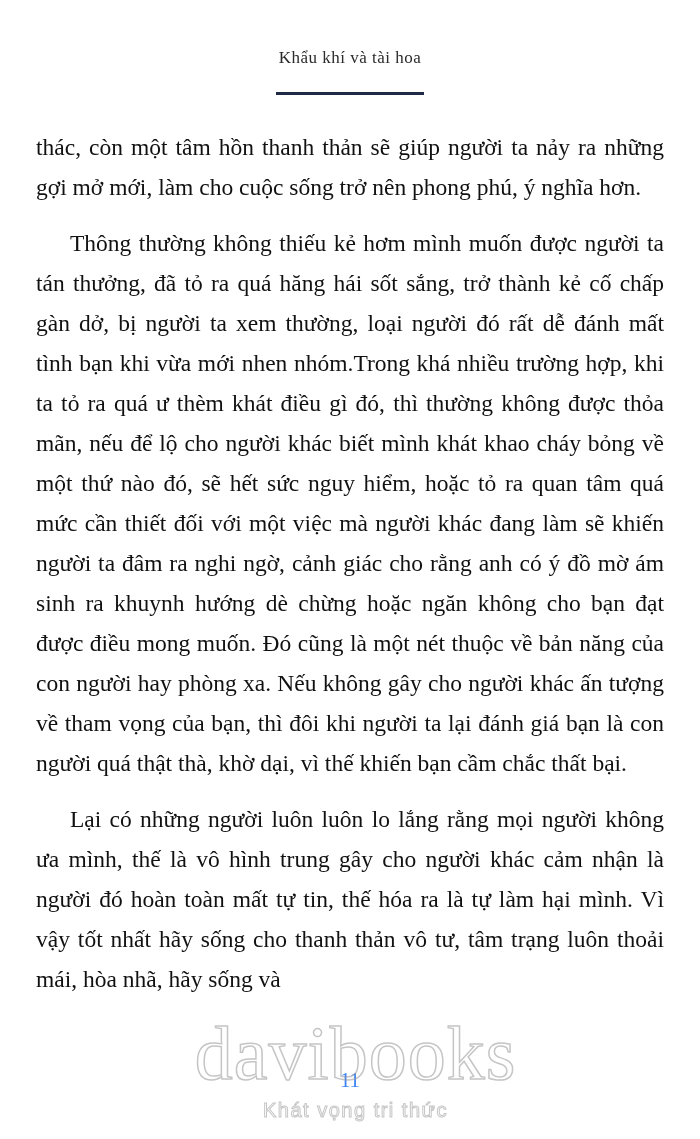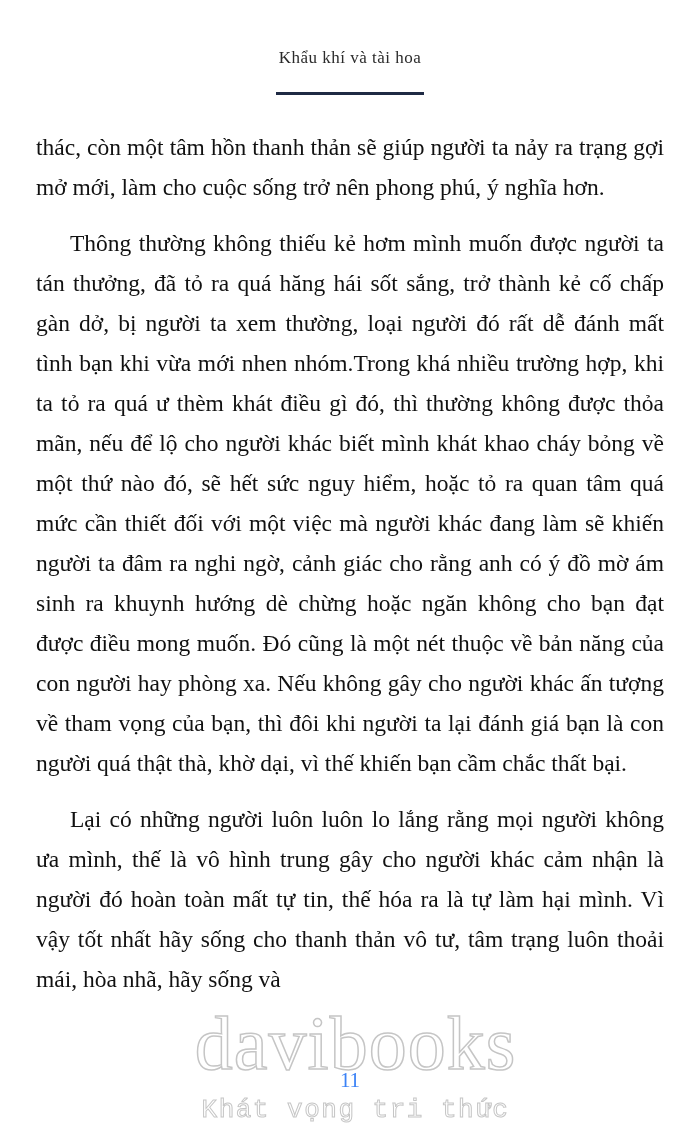--- a/index.html
+++ b/index.html
@@ -75,39 +75,39 @@
   .watermark .wm-main {
     font-family: "Liberation Serif", serif;
     font-size: 76px;
     line-height: 76px;
     letter-spacing: 1px;
     color: transparent;
     -webkit-text-stroke: 1.5px rgba(150, 150, 150, 0.55);
     text-shadow: 0 0 0 rgba(0,0,0,0);
   }
   .watermark .wm-sub {
-    font-family: Liberation Mono, monospace;
-    font-size: 26px;
+    font-family: Liberation Sans, sans-serif;
+    font-size: 20px;
     line-height: 34px;
     letter-spacing: 1.5px;
     color: transparent;
     -webkit-text-stroke: 1px rgba(150, 150, 150, 0.55);
-    margin-top: 12px;
+    margin-top: 2px;
   }
 </style>
 </head>
 <body>
 
 <div class="page">
 
   <div class="running-head">Khẩu khí và tài hoa</div>
   <div class="head-rule"></div>
 
   <div class="body-text">
-    <p>thác, còn một tâm hồn thanh thản sẽ giúp người ta nảy ra trạng gợi mở mới, làm cho cuộc sống trở nên phong phú, ý nghĩa hơn.</p>
+    <p>thác, còn một tâm hồn thanh thản sẽ giúp người ta nảy ra những gợi mở mới, làm cho cuộc sống trở nên phong phú, ý nghĩa hơn.</p>
     <p class="indent">Thông thường không thiếu kẻ hơm mình muốn được người ta tán thưởng, đã tỏ ra quá hăng hái sốt sắng, trở thành kẻ cố chấp gàn dở, bị người ta xem thường, loại người đó rất dễ đánh mất tình bạn khi vừa mới nhen nhóm.Trong khá nhiều trường hợp, khi ta tỏ ra quá ư thèm khát điều gì đó, thì thường không được thỏa mãn, nếu để lộ cho người khác biết mình khát khao cháy bỏng về một thứ nào đó, sẽ hết sức nguy hiểm, hoặc tỏ ra quan tâm quá mức cần thiết đối với một việc mà người khác đang làm sẽ khiến người ta đâm ra nghi ngờ, cảnh giác cho rằng anh có ý đồ mờ ám sinh ra khuynh hướng dè chừng hoặc ngăn không cho bạn đạt được điều mong muốn. Đó cũng là một nét thuộc về bản năng của con người hay phòng xa. Nếu không gây cho người khác ấn tượng về tham vọng của bạn, thì đôi khi người ta lại đánh giá bạn là con người quá thật thà, khờ dại, vì thế khiến bạn cầm chắc thất bại.</p>
     <p class="indent">Lại có những người luôn luôn lo lắng rằng mọi người không ưa mình, thế là vô hình trung gây cho người khác cảm nhận là người đó hoàn toàn mất tự tin, thế hóa ra là tự làm hại mình. Vì vậy tốt nhất hãy sống cho thanh thản vô tư, tâm trạng luôn thoải mái, hòa nhã, hãy sống và</p>
   </div>
 
   <div class="page-number">11</div>
 
   <div class="watermark">
     <div class="wm-main">davibooks</div>
     <div class="wm-sub">Khát vọng tri thức</div>
   </div>

